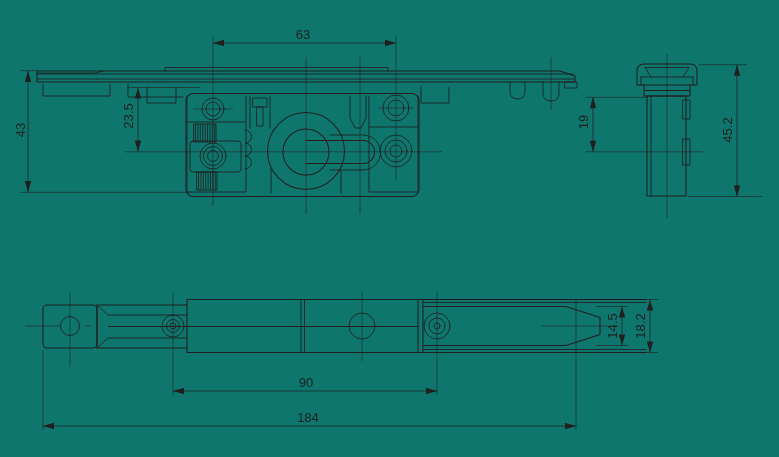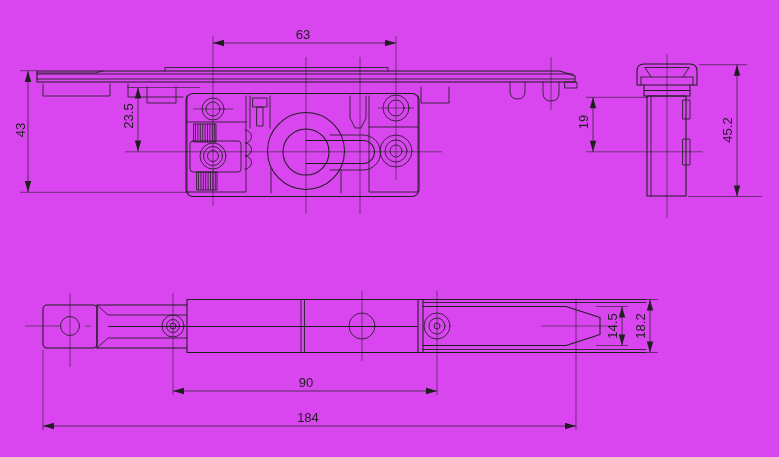--- a/index.html
+++ b/index.html
@@ -1,16 +1,16 @@
 <!DOCTYPE html>
 <html><head>
 <meta charset="utf-8">
 <style>
   html,body{margin:0;padding:0;background:#ffffff;}
-  .stage{width:779px;height:457px;background:#d946ef;position:relative;overflow:hidden;}
+  .stage{width:779px;height:457px;background:#0f766e;position:relative;overflow:hidden;}
   svg{display:block;}
   .part{stroke:#1f1f1f;stroke-width:1.05;fill:none;stroke-linejoin:round;stroke-linecap:round;}
   .part2{stroke:#1f1f1f;stroke-width:0.85;fill:none;stroke-linejoin:round;stroke-linecap:round;}
   .thick{stroke:#1f1f1f;stroke-width:1.2;fill:none;}
   .cl{stroke:#1f1f1f;stroke-width:0.55;fill:none;}
   .dimln{stroke:#1f1f1f;stroke-width:0.7;fill:none;}
   .ext{stroke:#1f1f1f;stroke-width:0.6;fill:none;}
   .hatch{stroke:#1f1f1f;stroke-width:0.8;fill:none;}
   text.dimtext{font-family:"Liberation Sans",sans-serif;font-size:13px;fill:#1f1f1f;}
 </style>

